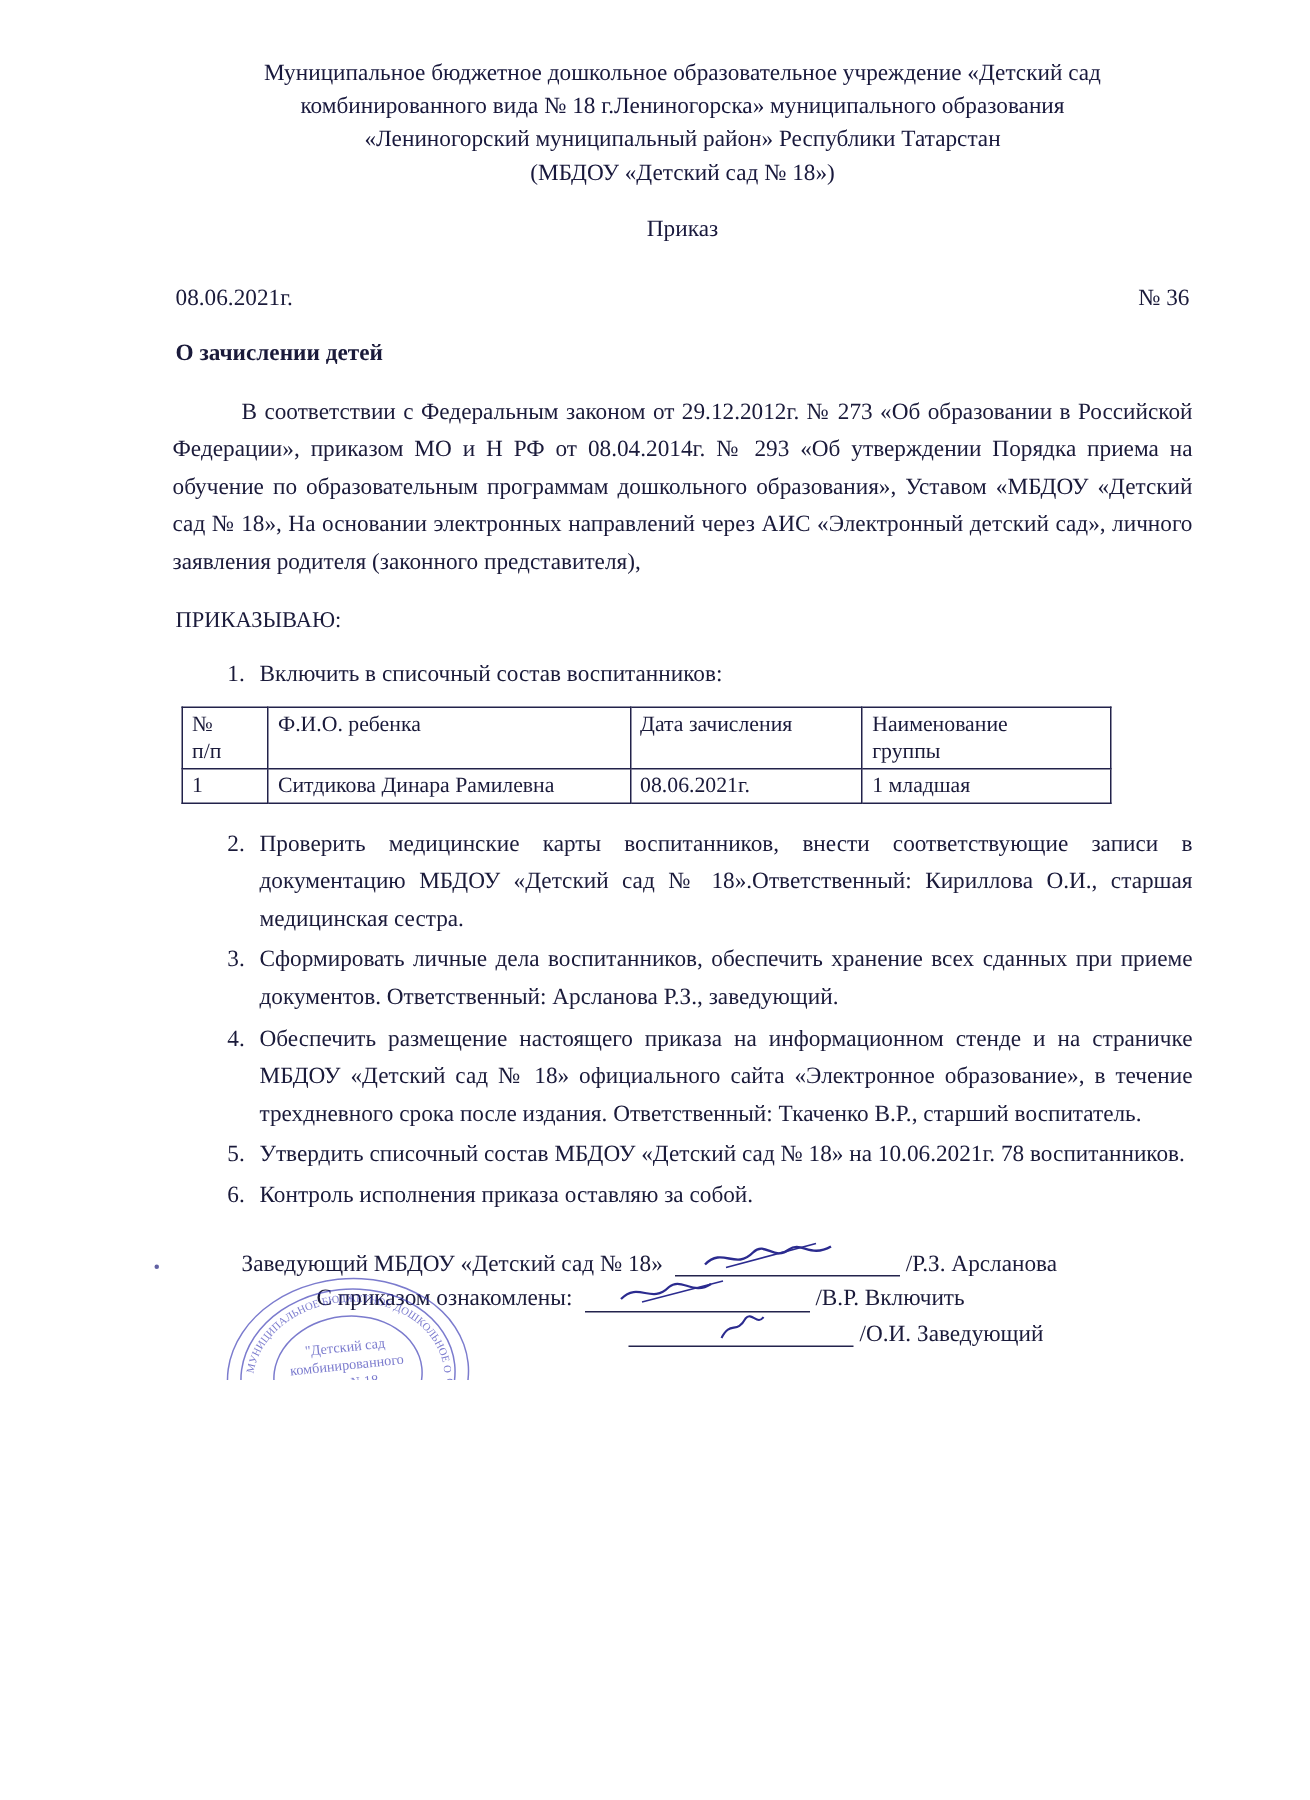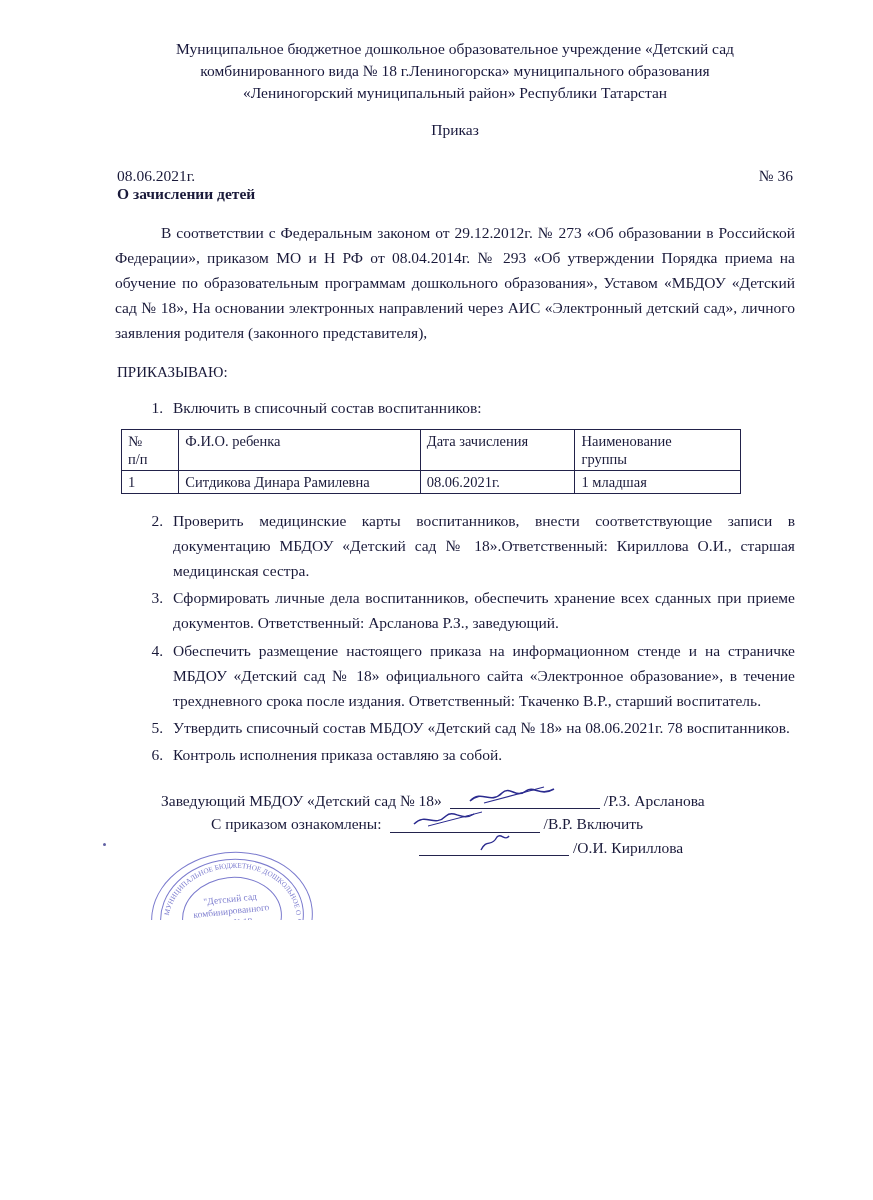--- a/index.html
+++ b/index.html
@@ -41,20 +41,21 @@
   .hdr-prikaz { margin-top: 15px; }
 
   .date-row {
     margin-top: 26px;
     display: flex;
     justify-content: space-between;
     font-size: 15.5px;
     padding: 0 2px;
   }
   .doc-title {
+    margin-top: 19px;
     font-weight: bold;
     font-size: 15.5px;
     padding-left: 2px;
   }
   .para {
     margin-top: 17px;
     font-size: 15.5px;
     line-height: 1.62;
     text-align: justify;
     text-indent: 46px;
@@ -178,20 +179,21 @@
 </head>
 <body>
 
 <div class="page">
   <div class="content">
 
     <div class="header-block">
       <div class="hdr-line1">Муниципальное бюджетное дошкольное образовательное учреждение «Детский сад</div>
       <div class="hdr-line2">комбинированного вида № 18 г.Лениногорска» муниципального образования</div>
       <div class="hdr-line3">«Лениногорский муниципальный район»  Республики Татарстан</div>
+      <div class="hdr-line4">(МБДОУ «Детский сад № 18»)</div>
       <div class="hdr-prikaz">Приказ</div>
     </div>
 
     <div class="date-row">
       <span>08.06.2021г.</span>
       <span>№ 36</span>
     </div>
 
     <div class="doc-title">О зачислении детей</div>
 
@@ -223,21 +225,21 @@
           <td class="c-date">08.06.2021г.</td>
           <td class="c-group">1 младшая</td>
         </tr>
       </tbody>
     </table>
 
     <ol class="items" start="2">
       <li>Проверить медицинские карты воспитанников, внести соответствующие записи в документацию МБДОУ «Детский сад № 18».Ответственный:  Кириллова О.И., старшая медицинская сестра.</li>
       <li>Сформировать личные дела воспитанников, обеспечить хранение всех сданных при приеме документов. Ответственный: Арсланова Р.З., заведующий.</li>
       <li>Обеспечить размещение настоящего приказа на информационном стенде и на страничке МБДОУ «Детский сад № 18» официального сайта «Электронное образование», в течение трехдневного срока после издания. Ответственный: Ткаченко В.Р., старший воспитатель.</li>
-      <li>Утвердить списочный состав МБДОУ «Детский сад № 18» на 08.06.2021г. 78 воспитанников.</li>
+      <li>Утвердить списочный состав МБДОУ «Детский сад № 18» на 10.06.2021г. 78 воспитанников.</li>
       <li>Контроль исполнения приказа оставляю за собой.</li>
     </ol>
 
     <div class="sign-block">
       <div class="sign-row r1">
         <span class="label">Заведующий МБДОУ «Детский сад № 18»</span>
         <span class="sign-line">
           <svg class="scribble" viewBox="0 0 120 22">
             <path d="M6 16 C18 4, 26 20, 38 8 C46 0, 52 14, 62 6 C70 0, 76 12, 90 4" fill="none" stroke="#2b2b8f" stroke-width="1.6"></path>
             <path d="M20 18 L80 2" fill="none" stroke="#2b2b8f" stroke-width="1.1"></path>
@@ -256,21 +258,21 @@
         </span>
         <span class="sign-name">/В.Р. Включить</span>
       </div>
 
       <div class="sign-row r3">
         <span class="sign-line">
           <svg class="scribble" viewBox="0 0 120 22">
             <path d="M48 18 C54 6, 58 16, 64 5 C68 0, 72 10, 76 4" fill="none" stroke="#2b2b8f" stroke-width="1.4"></path>
           </svg>
         </span>
-        <span class="sign-name">/О.И. Кириллова</span>
+        <span class="sign-name">/О.И. Заведующий</span>
       </div>
     </div>
 
   </div>
 
   <div class="stamp">
     <div class="ring outer"></div>
     <div class="ring mid"></div>
     <div class="ring inner"></div>
     <svg class="arc-text" viewBox="0 0 162 130">

